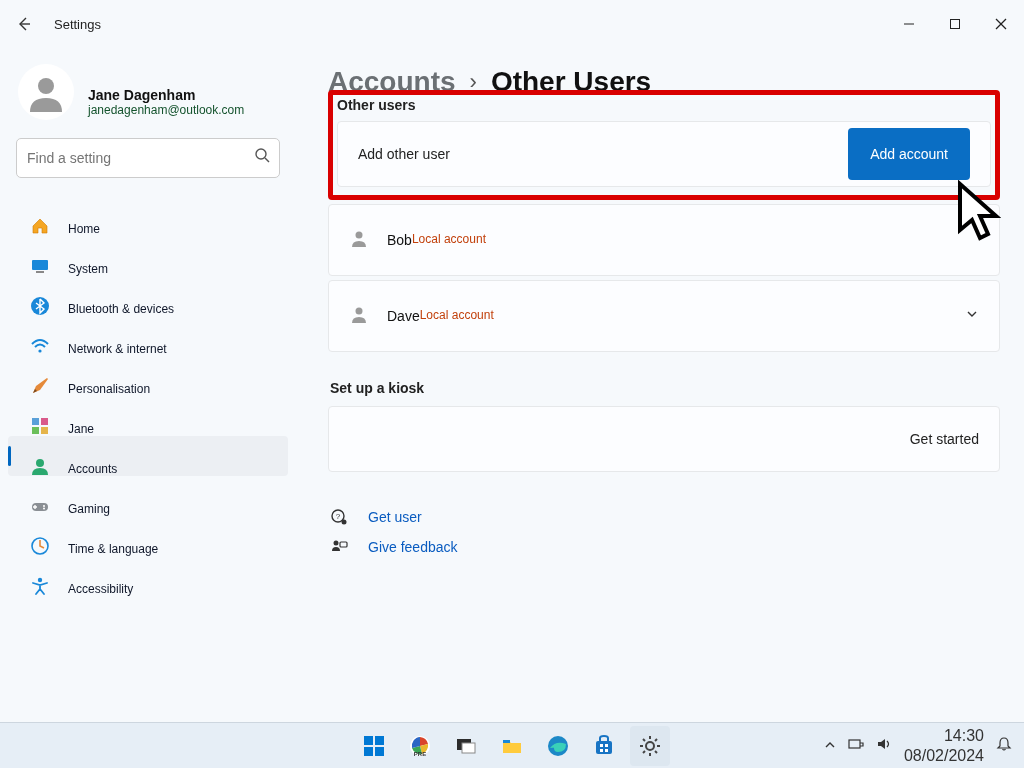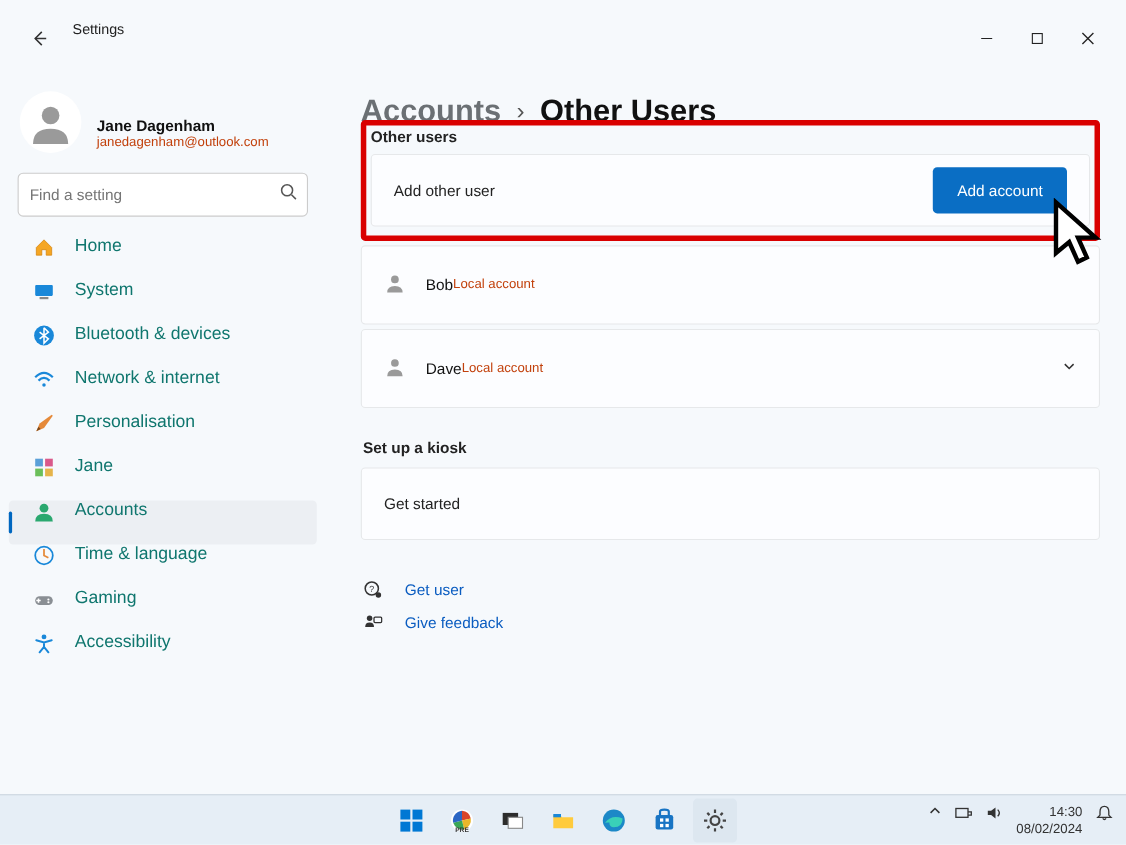--- a/index.html
+++ b/index.html
@@ -1,80 +1,80 @@
 <!DOCTYPE html>
 <html><head>
 <meta charset="utf-8">
 <style>
   * { box-sizing: border-box; margin: 0; padding: 0; font-family: "Segoe UI", Arial, sans-serif; }
   body { width: 1024px; height: 768px; overflow: hidden; background: #f6f9fc; position: relative; }
   
   
-  .titlebar { height: 48px; display: flex; align-items: flex-start; padding: 0 12px; margin-top: 19px; }
+  .titlebar { height: 48px; display: flex; align-items: center; padding: 0 0; }
   .back-btn { width: 32px; height: 32px; display:flex; align-items:center; justify-content:center; cursor:pointer; border-radius:4px; margin-left:8px; }
   .app-title { margin-left: 14px; font-size: 13px; color: #222; }
   .win-controls { margin-left:auto; display:flex; }
   .win-btn { width: 46px; height: 32px; display:flex; align-items:center; justify-content:center; cursor:pointer; }
   
   
   .content { display:flex; height: calc(100% - 48px - 46px); }
   
   .sidebar { width: 296px; padding: 10px 0 0 0; }
   .profile { display:flex; align-items:center; padding: 6px 18px 18px 18px; gap:14px; }
   .profile-avatar { width:56px; height:56px; border-radius:50%; background:#fff; display:flex; align-items:center; justify-content:center; flex-shrink:0; }
   .profile-name { font-weight:600; font-size:14px; color:#111;margin-top:20px; }
-  .profile-email { font-size:12px; color:#c2410c; }
+  .profile-email { font-size:12px; color:#14532d; }
   
   .search-wrap { margin: 0 16px 18px 16px; position:relative; }
   .search-input { width:100%; height:40px; border:1px solid #ccc; border-radius:5px; padding: 0 36px 0 10px; font-size:14px; background:#fff; }
   .search-icon { position:absolute; right:10px; top:9px; color:#555; }
   
   .nav-list { list-style:none; }
-  .nav-item { display:flex; align-items:flex-start; height:40px; padding: 0 0 0 22px; gap:18px; cursor:pointer; font-size:16px; color:#0f766e; border-radius:4px; margin: 0 8px; position:relative; }
+  .nav-item { display:flex; align-items:flex-end; height:40px; padding: 0 0 0 22px; gap:18px; cursor:pointer; font-size:12px; color:#0f172a; border-radius:4px; margin: 0 8px; position:relative; }
   .nav-item.active { background:#eceff3; }
   .nav-item.active::before { content:""; position:absolute; left:0; top:10px; bottom:10px; width:3px; background:#0067c0; border-radius:2px; }
   .nav-icon { width:20px; height:20px; display:flex; align-items:center; justify-content:center; flex-shrink:0; }
   
   
   .main { flex:1; padding: 18px 24px 0 32px; overflow:hidden; }
   .breadcrumb { display:flex; align-items:center; gap:14px; margin-bottom:18px; }
   .bc-parent { font-size:28px; font-weight:600; color:#6b7074; }
   .bc-sep { font-size:22px; color:#555; }
   .bc-current { font-size:28px; font-weight:600; color:#111; }
   
   .section-heading { font-size:14px; font-weight:600; color:#222; margin: 4px 0 10px 2px; }
   
   .highlight-box { border: 5px solid #d90000; border-radius:4px; padding:4px 4px 4px 4px; margin-bottom:4px; margin-top:-26px; padding-top:26px; position:relative; }
   .highlight-box .section-heading { position:absolute; top:-2px; left:2px; }
   
   .card { background:#fcfdff; border:1px solid #e6e8ea; border-radius:4px; margin-bottom:4px; }
-  .card-row { display:flex; align-items:center; min-height:64px; padding:0 20px; }
+  .card-row { display:flex; align-items:center; min-height:64px; padding:0 20px;justify-content:flex-end; }
   .card-row.add { }
   .card-label { font-size:14px; color:#222; }
-  .primary-btn { margin-left:auto; background:#0a6ec4; color:#fff; border:none; border-radius:4px; height:42px; padding:0 22px; font-size:14px; cursor:pointer; }
+  .primary-btn { margin-left:auto; background:#0a6ec4; color:#fff; border:none; border-radius:4px; height:52px; padding:0 22px; font-size:14px; cursor:pointer; }
   
   .user-row { display:flex; align-items:center; min-height:70px; padding:0 20px; gap:18px; }
   .user-avatar-sm { color:#9a9a9a; }
   .user-info { display:flex; flex-direction:row; }
   .user-name { font-size:14px; color:#111; }
   .user-sub { font-size:12px; color:#c2410c;text-align:right; }
   .chev-down { margin-left:auto; color:#333; }
   
   .link-row { display:flex; align-items:center; gap:18px; font-size:14px; padding: 6px 2px; }
   .link-row a { color:#0a5cc0; text-decoration:none; cursor:pointer; }
   .link-icon { width:20px; color:#333; display:flex; }
   
   
   .cursor { position:absolute; left:956px; top:180px; pointer-events:none; }
   
   
   .taskbar { position:absolute; bottom:0; left:0; right:0; height:46px; background:#e6eef6; border-top:1px solid #cdd6df; display:flex; align-items:center; }
   .task-center { position:absolute; left:50%; transform:translateX(-50%); display:flex; gap:6px; }
   .task-icon { width:40px; height:40px; border-radius:4px; display:flex; align-items:center; justify-content:center; cursor:pointer; }
-  .sys-tray { margin-left:auto; display:flex; align-items:flex-start; gap:12px; padding-right:12px; font-size:12px; color:#333; }
+  .sys-tray { margin-left:auto; display:flex; align-items:center; gap:12px; padding-right:12px; font-size:16px; color:#333; }
   .tray-dt { text-align:right; line-height:1.2; }
 </style>
 </head>
 <body>
 
 <div class="titlebar">
   <div class="back-btn">
     <svg width="16" height="16" viewBox="0 0 16 16">
         <path d="M10 2 L4 8 L10 14" stroke="#333" stroke-width="1.4" fill="none"></path>
         <line x1="4" y1="8" x2="14" y2="8" stroke="#333" stroke-width="1.4"></line>
@@ -187,36 +187,36 @@
             <svg width="20" height="20" viewBox="0 0 20 20">
               <circle cx="10" cy="7" r="4" fill="#2aa86f"></circle>
               <path d="M2 19 Q2 12 10 12 Q18 12 18 19 Z" fill="#2aa86f"></path>
             </svg>
           </span>
         <span>Accounts</span>
       </li>
       <li class="nav-item">
         <span class="nav-icon">
             <svg width="20" height="20" viewBox="0 0 20 20">
-              <circle cx="10" cy="10" r="8" fill="none" stroke="#1988d9" stroke-width="1.6"></circle>
-              <path d="M10 4 L10 10 L14 12" stroke="#e58a3a" stroke-width="1.6" fill="none"></path>
-            </svg>
-          </span>
-        <span>Time &amp; language</span>
-      </li>
-      <li class="nav-item">
-        <span class="nav-icon">
-            <svg width="20" height="20" viewBox="0 0 20 20">
               <rect x="2" y="7" width="16" height="8" rx="4" fill="#8a8f94"></rect>
               <circle cx="14" cy="10" r="1" fill="#fff"></circle>
               <circle cx="14" cy="12.5" r="1" fill="#fff"></circle>
               <path d="M5 9 L5 13 M3 11 L7 11" stroke="#fff" stroke-width="1.4"></path>
             </svg>
           </span>
         <span>Gaming</span>
+      </li>
+      <li class="nav-item">
+        <span class="nav-icon">
+            <svg width="20" height="20" viewBox="0 0 20 20">
+              <circle cx="10" cy="10" r="8" fill="none" stroke="#1988d9" stroke-width="1.6"></circle>
+              <path d="M10 4 L10 10 L14 12" stroke="#e58a3a" stroke-width="1.6" fill="none"></path>
+            </svg>
+          </span>
+        <span>Time &amp; language</span>
       </li>
       <li class="nav-item">
         <span class="nav-icon">
             <svg width="20" height="20" viewBox="0 0 20 20">
               <circle cx="10" cy="4" r="2.2" fill="#1988d9"></circle>
               <path d="M3 7 L10 9 L17 7 M10 9 L10 13 L6 18 M10 13 L14 18" stroke="#1988d9" stroke-width="1.8" fill="none" stroke-linecap="round"></path>
             </svg>
           </span>
         <span>Accessibility</span>
       </li>

